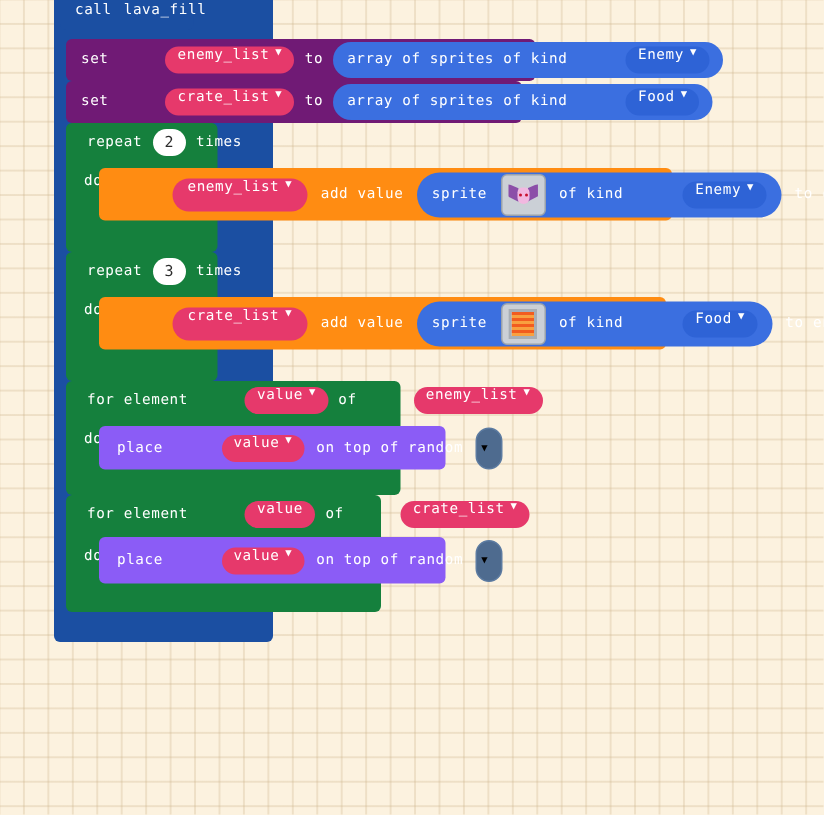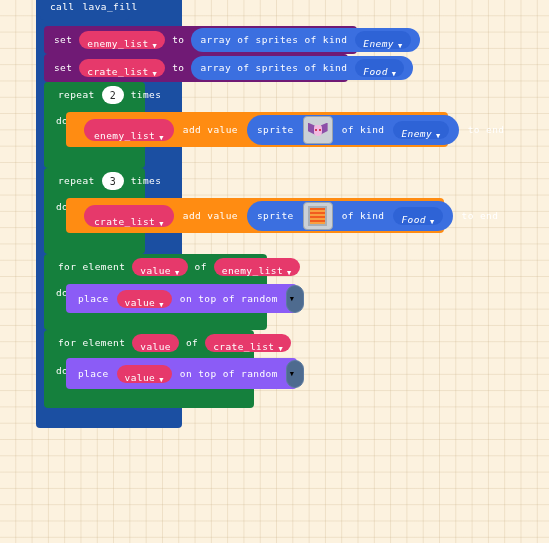--- a/index.html
+++ b/index.html
@@ -19,26 +19,26 @@
 
   
   .blk{position:absolute;box-sizing:border-box;}
   .lbl{
     color:#fff;font-size:9.5px;line-height:1;letter-spacing:.4px;
     white-space:nowrap;user-select:none;
   }
 
   
   .pill{
-    display:inline-flex;align-items:flex-end;justify-content:center;
+    display:inline-flex;align-items:flex-start;justify-content:center;
     height:18px;border-radius:9px;padding:0 8px;
-    color:#fff;font-size:9.5px;letter-spacing:.4px;white-space:nowrap;
+    color:#fff;font-size:9.5px;letter-spacing:.4px;white-space:nowrap;margin-left:31px;
   }
   .pill.red{background:#E6396B;}
-  .pill.blue{background:#2E63D6;font-style:italic;}
+  .pill.blue{background:#2E63D6;}
   .caret{margin-left:4px;font-size:7px;line-height:1;transform:translateY(.5px);}
 
   
   .numfield{
     display:inline-flex;align-items:center;justify-content:center;
     width:22px;height:18px;border-radius:9px;background:#fff;
     color:#2c2c2c;font-size:10px;
   }
 
   

